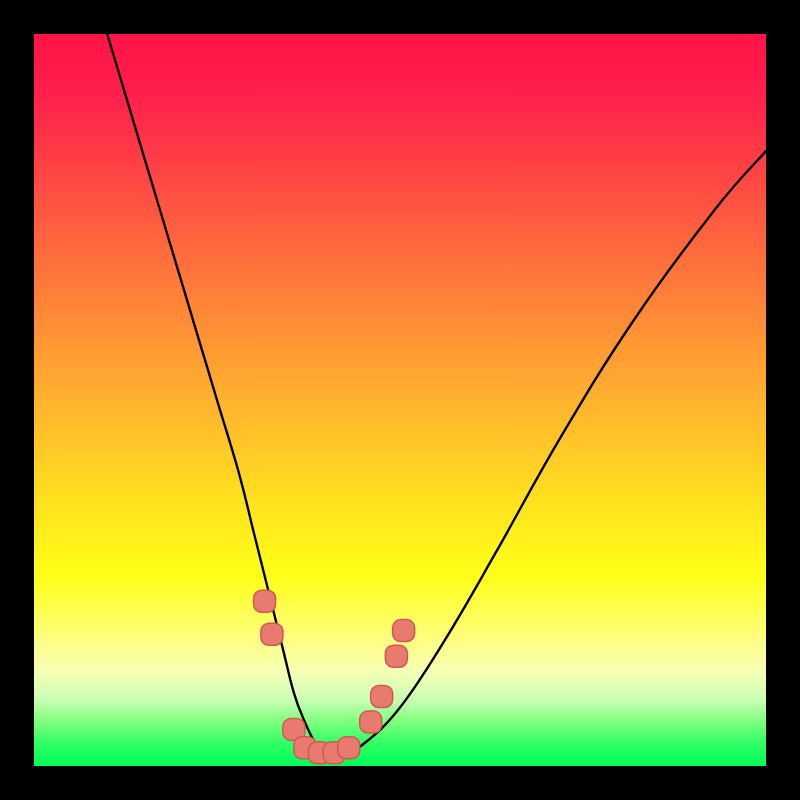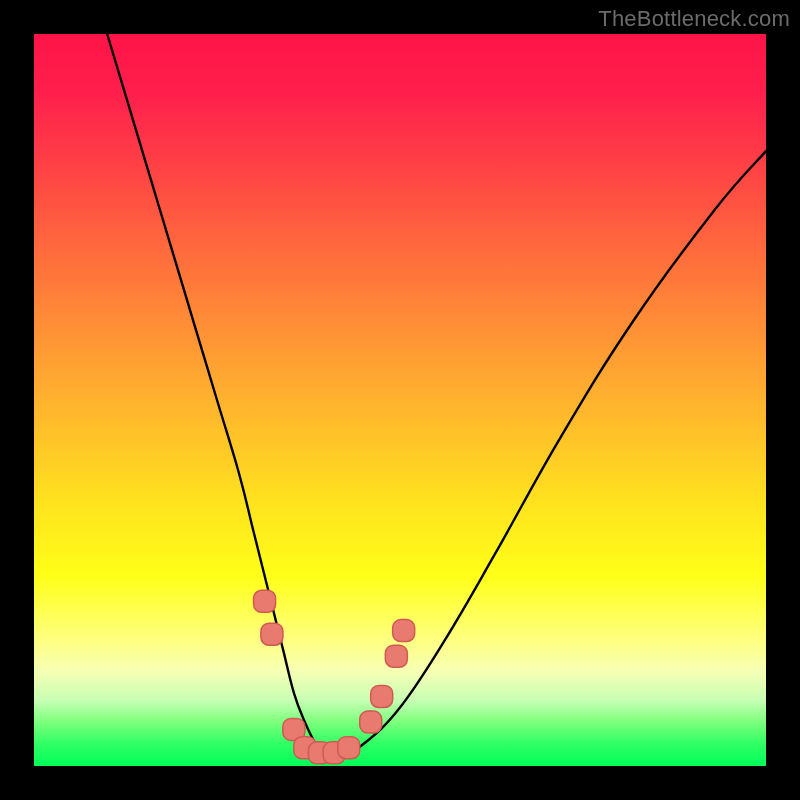--- a/index.html
+++ b/index.html
@@ -77,14 +77,13 @@
           <rect x="274.48" y="707.824" width="22" height="22" rx="8" ry="8" fill="#e97a70" stroke="#cf5a52" stroke-width="1.5"></rect>
           <rect x="289.12" y="707.824" width="22" height="22" rx="8" ry="8" fill="#e97a70" stroke="#cf5a52" stroke-width="1.5"></rect>
           <rect x="303.76" y="702.7" width="22" height="22" rx="8" ry="8" fill="#e97a70" stroke="#cf5a52" stroke-width="1.5"></rect>
           <rect x="325.72" y="677.08" width="22" height="22" rx="8" ry="8" fill="#e97a70" stroke="#cf5a52" stroke-width="1.5"></rect>
           <rect x="336.7" y="651.46" width="22" height="22" rx="8" ry="8" fill="#e97a70" stroke="#cf5a52" stroke-width="1.5"></rect>
           <rect x="351.34" y="611.2" width="22" height="22" rx="8" ry="8" fill="#e97a70" stroke="#cf5a52" stroke-width="1.5"></rect>
           <rect x="358.66" y="585.58" width="22" height="22" rx="8" ry="8" fill="#e97a70" stroke="#cf5a52" stroke-width="1.5"></rect>
         </g>
     </svg>
   </div>
-  <div class="watermark">TheBottleneck.com</div>
 </div>
 
 </body></html>

